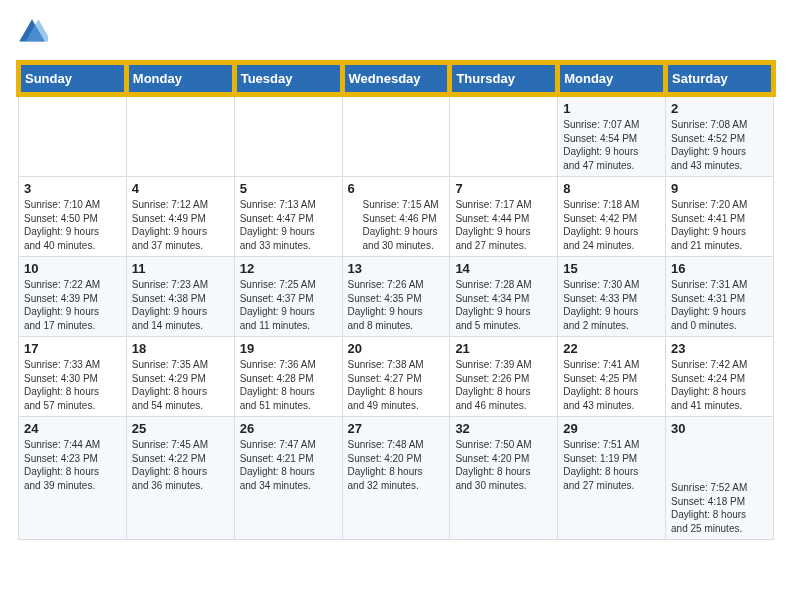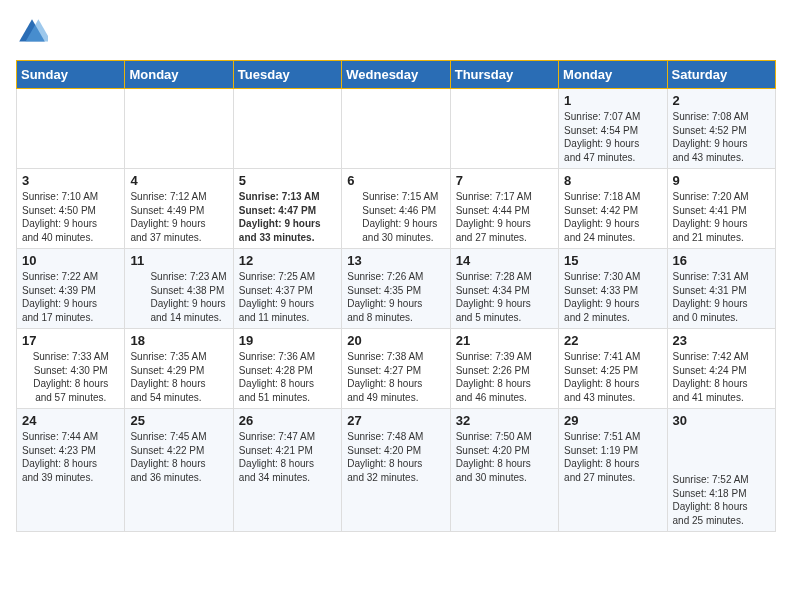--- a/index.html
+++ b/index.html
@@ -51,21 +51,21 @@
       border-collapse: collapse;
       table-layout: fixed;
     }
     thead th {
       background: #2a6db5;
       color: #fff;
       font-size: 13px;
       font-weight: bold;
       padding: 6px 4px;
       text-align: left;
-      border: 1px solid #eab308;
+      border: 5px solid #eab308;
     }
     tbody tr {
       border-bottom: 1px solid #ccc;
     }
     tbody td {
       vertical-align: top;
       padding: 4px 5px;
       font-size: 10.5px;
       color: #333;
       border: 1px solid #ddd;
@@ -155,21 +155,21 @@
         </td>
         <td>
           <span class="day-number">4</span>
           <div class="day-info" style="white-space: pre-line;">Sunrise: 7:12 AM
 Sunset: 4:49 PM
 Daylight: 9 hours
 and 37 minutes.</div>
         </td>
         <td>
           <span class="day-number">5</span>
-          <div class="day-info" style="white-space: pre-line; font-weight: bold;">Sunrise: 7:13 AM
+          <div class="day-info" style="white-space: pre-line;">Sunrise: 7:13 AM
 Sunset: 4:47 PM
 Daylight: 9 hours
 and 33 minutes.</div>
         </td>
         <td>
           <span class="day-number">6</span>
           <div class="day-info" style="white-space: pre-line; margin-left: 15px;">Sunrise: 7:15 AM
 Sunset: 4:46 PM
 Daylight: 9 hours
 and 30 minutes.</div>
@@ -199,21 +199,21 @@
       <tr>
         <td>
           <span class="day-number">10</span>
           <div class="day-info" style="white-space: pre-line;">Sunrise: 7:22 AM
 Sunset: 4:39 PM
 Daylight: 9 hours
 and 17 minutes.</div>
         </td>
         <td>
           <span class="day-number">11</span>
-          <div class="day-info" style="white-space: pre-line; margin-left: 20px;">Sunrise: 7:23 AM
+          <div class="day-info" style="white-space: pre-line;">Sunrise: 7:23 AM
 Sunset: 4:38 PM
 Daylight: 9 hours
 and 14 minutes.</div>
         </td>
         <td>
           <span class="day-number">12</span>
           <div class="day-info" style="white-space: pre-line;">Sunrise: 7:25 AM
 Sunset: 4:37 PM
 Daylight: 9 hours
 and 11 minutes.</div>
@@ -243,21 +243,21 @@
           <span class="day-number">16</span>
           <div class="day-info" style="white-space: pre-line;">Sunrise: 7:31 AM
 Sunset: 4:31 PM
 Daylight: 9 hours
 and 0 minutes.</div>
         </td>
       </tr>
       <tr>
         <td>
           <span class="day-number">17</span>
-          <div class="day-info" style="white-space: pre-line; text-align: center;">Sunrise: 7:33 AM
+          <div class="day-info" style="white-space: pre-line;">Sunrise: 7:33 AM
 Sunset: 4:30 PM
 Daylight: 8 hours
 and 57 minutes.</div>
         </td>
         <td>
           <span class="day-number">18</span>
           <div class="day-info" style="white-space: pre-line;">Sunrise: 7:35 AM
 Sunset: 4:29 PM
 Daylight: 8 hours
 and 54 minutes.</div>

